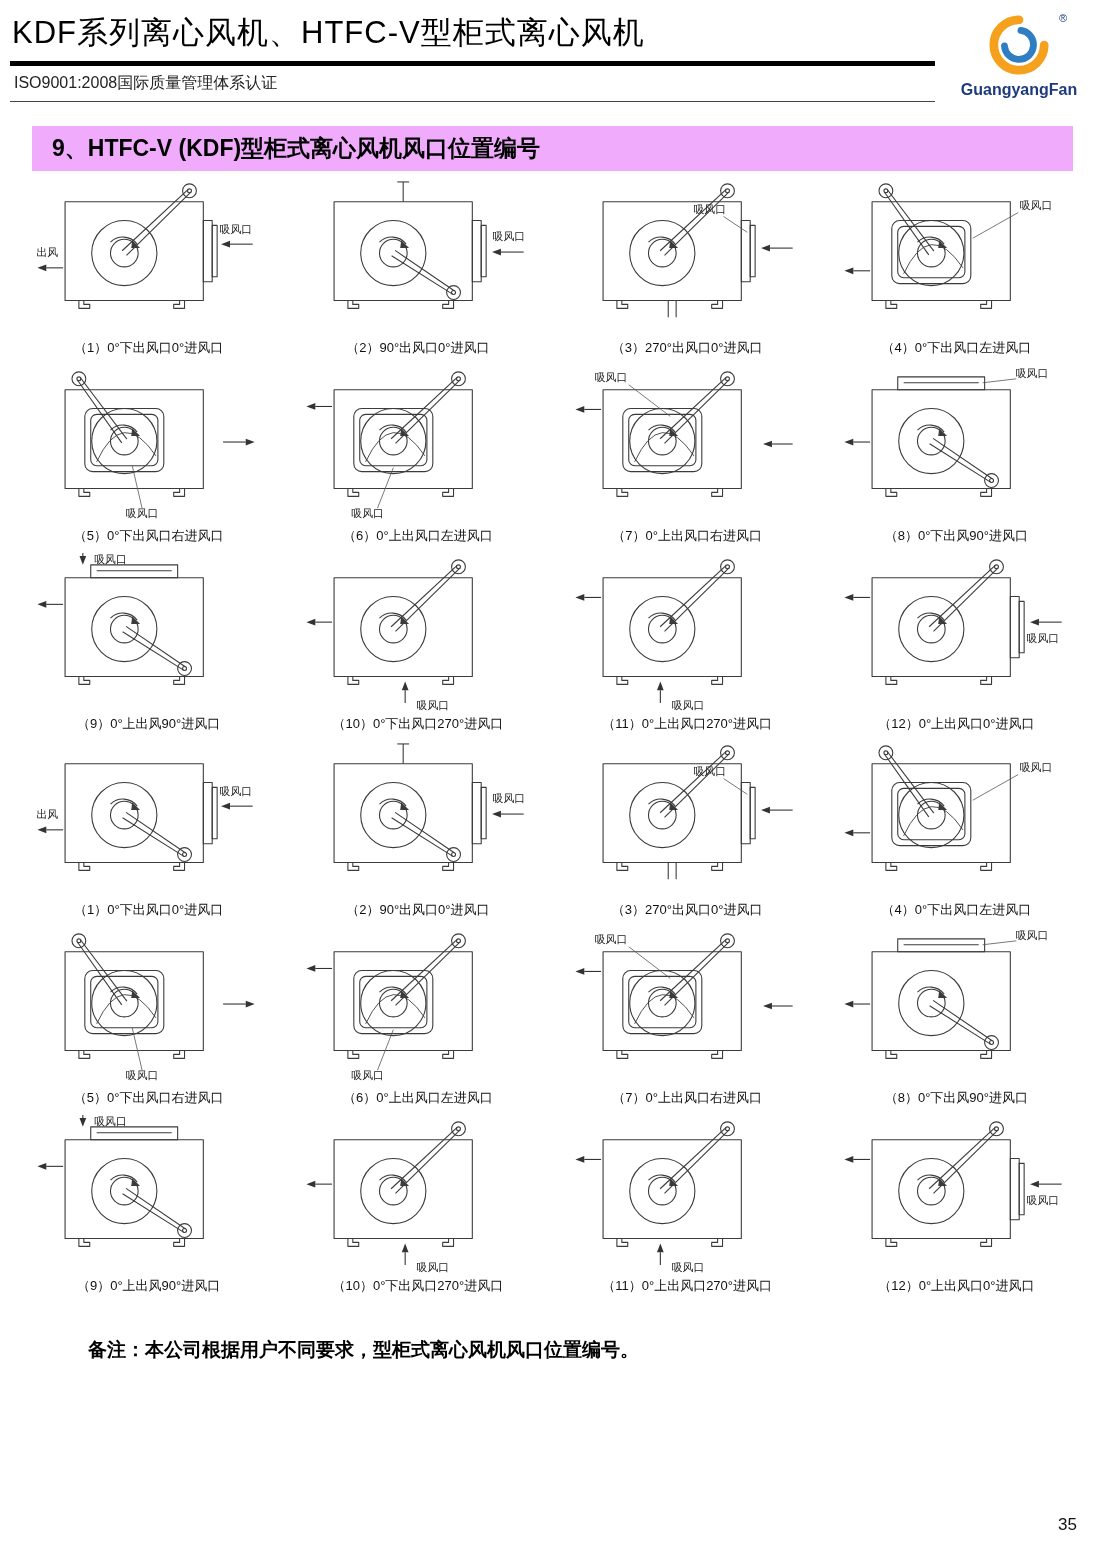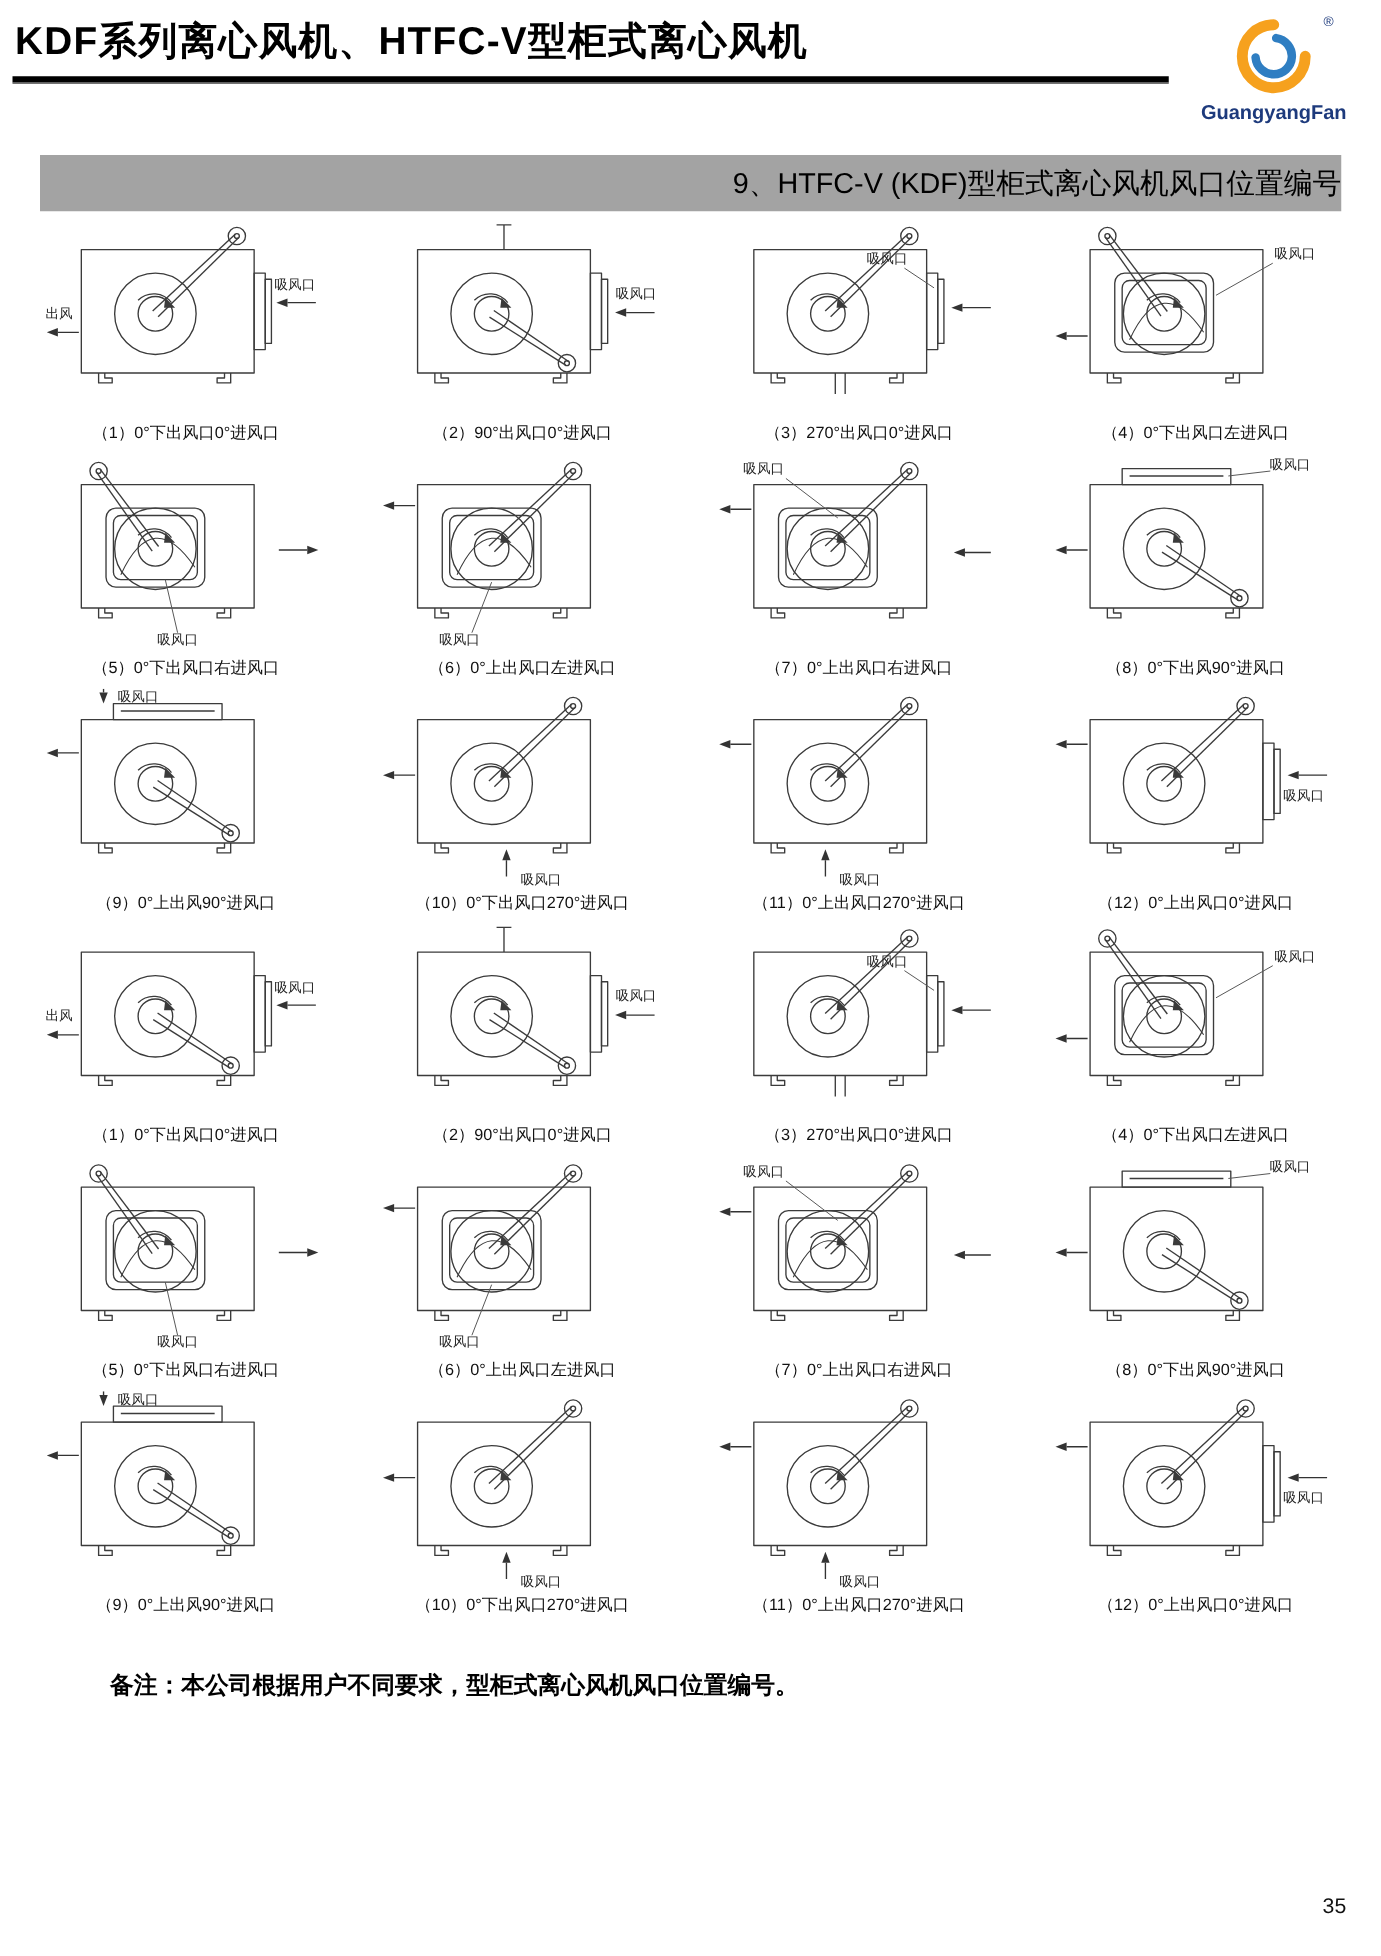--- a/index.html
+++ b/index.html
@@ -1,49 +1,50 @@
 <!DOCTYPE html>
 <html><head>
 <meta charset="utf-8">
 <style>
   html,body{margin:0;padding:0;background:#888;}
   .page{width:1105px;height:1565px;margin:0 auto;background:#ffffff;position:relative;
         font-family:"Liberation Sans","DejaVu Sans",sans-serif;color:#111;overflow:hidden;}
   
   header{display:flex;justify-content:space-between;align-items:flex-start;padding:10px 16px 0 10px;}
   .header-left{flex:1;margin-right:14px;}
-  h1{font-size:31px;font-weight:bold;margin:2px 0 7px 2px;letter-spacing:1px;color:#000;}
+  h1{font-size:31px;font-weight:normal;margin:2px 0 7px 2px;letter-spacing:1px;color:#000;}
   .rule-thick{height:5px;background:#000;}
   .subtitle{font-size:16px;margin:7px 0 7px 4px;color:#222;}
   .rule-thin{height:1px;background:#444;}
   .logo{width:140px;text-align:center;padding-top:4px;position:relative;}
   .brand{color:#1d3a7c;font-weight:bold;font-size:16px;margin-top:1px;}
   .registered{position:absolute;top:2px;right:22px;font-size:11px;color:#1d3a7c;}
   
-  .banner{background:#a3a3a3;margin:24px 32px 0 32px;padding:7px 0 7px 20px;
-          font-size:23px;font-weight:normal;color:#000;text-align:right;}
+  .banner{background:#f0abfc;margin:24px 32px 0 32px;padding:7px 0 7px 20px;
+          font-size:23px;font-weight:bold;color:#000;}
   h2{font-size:20px;font-weight:bold;margin:20px 0 4px 48px;color:#000;}
   
   .grid{display:grid;grid-template-columns:repeat(4,1fr);margin:6px 14px 0 14px;row-gap:8px;}
   figure{margin:0;}
   .cell{display:flex;flex-direction:column;align-items:center;}
   figcaption{font-size:13px;margin-top:4px;color:#111;white-space:nowrap;}
   .note{font-size:19px;font-weight:bold;margin:30px 40px 6px 64px;color:#000;}
   .note-b{margin-top:42px;margin-left:88px;}
   .page-number{position:absolute;right:28px;bottom:30px;font-size:17px;color:#111;}
 </style>
 </head>
 <body>
 
 <div class="page">
 
   <header>
     <div class="header-left">
       <h1>KDF系列离心风机、HTFC-V型柜式离心风机</h1>
       <div class="rule-thick"></div>
+      <div class="subtitle">ISO9001:2008国际质量管理体系认证</div>
       <div class="rule-thin"></div>
     </div>
     <div class="logo">
       <span class="registered">®</span>
       <svg width="62" height="62" viewBox="0 0 64 64">
         <path d="M32 6 A26 26 0 1 0 58 32" fill="none" stroke="#F6A11E" stroke-width="9" stroke-linecap="round"></path>
         <path d="M34 17 A15 15 0 1 1 17 33" fill="none" stroke="#2F7EC2" stroke-width="7" stroke-linecap="round"></path>
       </svg>
       <div class="brand">GuangyangFan</div>
     </div>

